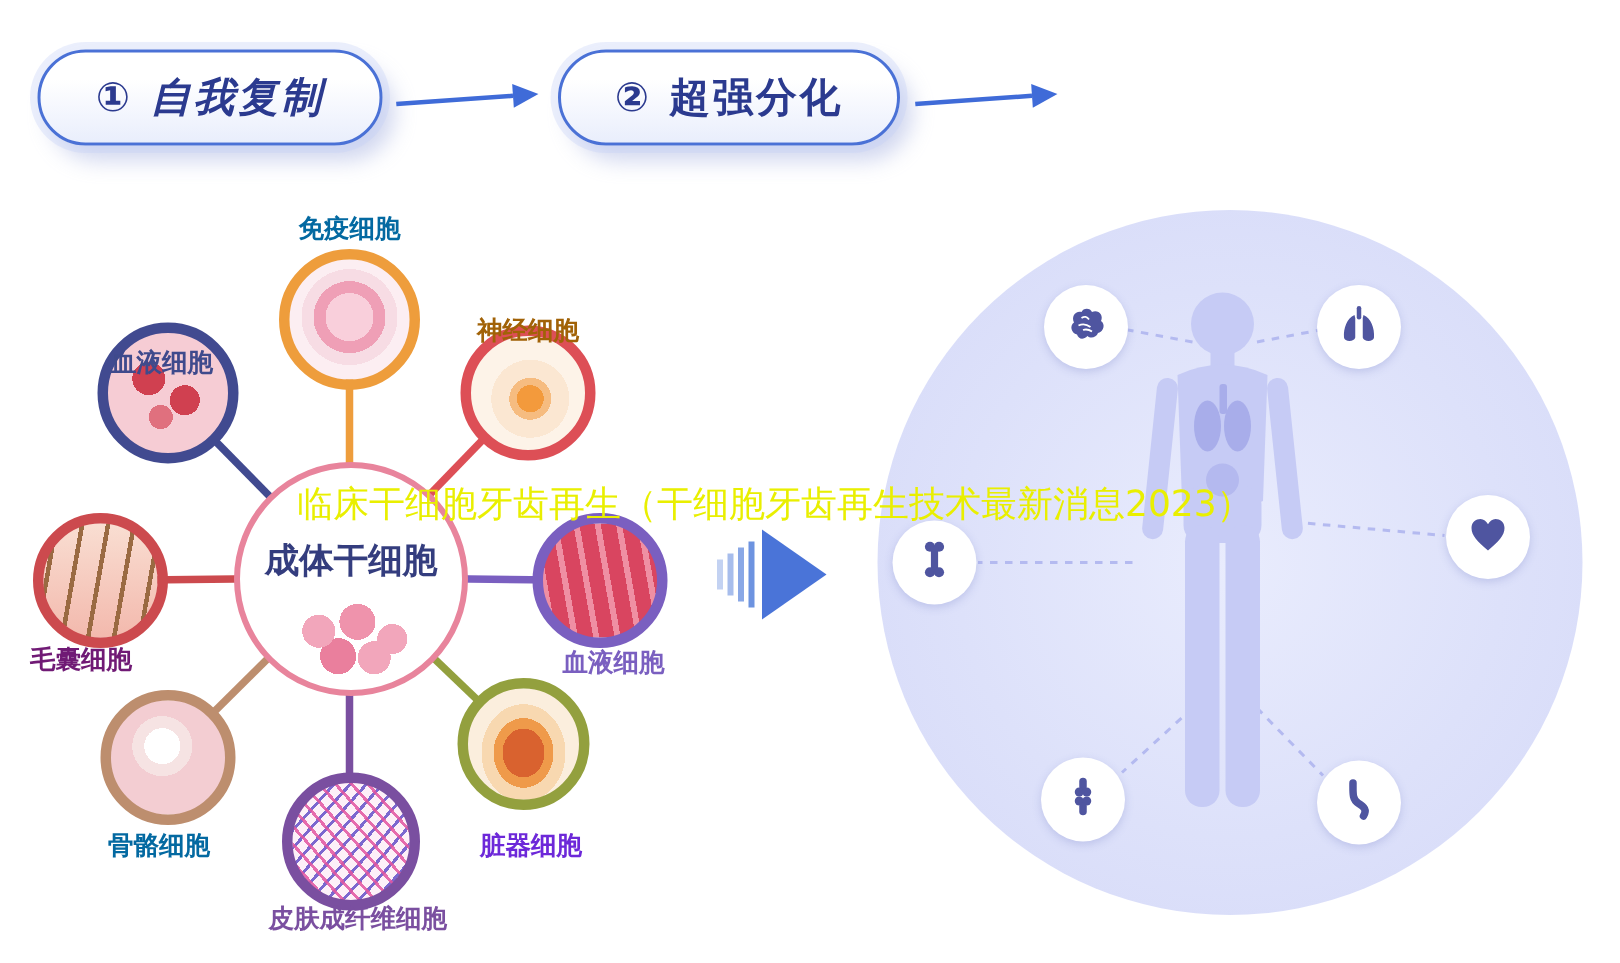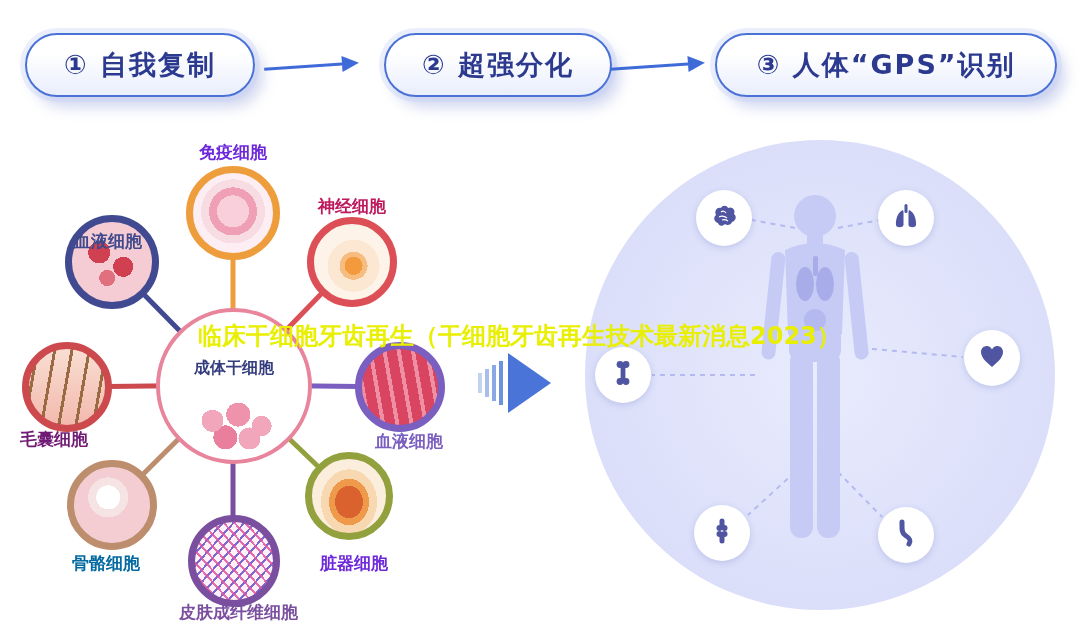--- a/index.html
+++ b/index.html
@@ -9,31 +9,31 @@
   }
   
   .pill{
     position:absolute;top:33px;height:64px;box-sizing:border-box;
     border:2px solid #4a71d6;border-radius:34px;
     display:flex;align-items:center;justify-content:center;
     font-size:27px;font-weight:bold;color:#2b3a8f;letter-spacing:2px;
     background:linear-gradient(180deg,#ffffff 30%,#e9eefc 100%);
     box-shadow:0 0 0 5px rgba(198,210,246,0.35), 8px 10px 14px rgba(150,165,220,0.45);
   }
-  #pill-1{left:25px;width:230px;}
-  #pill-2{left:384px;width:228px;}
+  #pill-1{left:25px;width:230px;font-style:italic;}
+  #pill-2{left:372px;width:228px;}
   #pill-3{left:715px;width:342px;}
   .step-arrow{position:absolute;top:48px;width:100px;height:34px;transform:rotate(-4deg);}
   #step-arrow-1{left:262px;}
   #step-arrow-2{left:608px;}
 
   
   #overlay-title{
     position:absolute;left:198px;top:320px;z-index:30;
-    font-size:24px;font-weight:bold;color:#e9ef00;white-space:nowrap;
+    font-size:24px;font-weight:normal;color:#e9ef00;white-space:nowrap;
   }
 
   
   #stem-lines{position:absolute;left:0;top:0;width:1080px;height:642px;pointer-events:none;z-index:1;}
   .cell-circle{position:absolute;border-radius:50%;box-sizing:border-box;z-index:2;}
   #cell-immune{left:186px;top:166px;width:94px;height:94px;border:7px solid #ee9d3c;
     background:radial-gradient(circle at 50% 48%, #f9cfdb 0 16px, #ef9fb6 16px 24px, #f7dce4 24px 32px, #fceef2 32px);}
   #cell-nerve{left:307px;top:217px;width:90px;height:90px;border:7px solid #dd4f56;
     background:radial-gradient(circle at 52% 55%, #f39a3c 0 9px, #f6bc80 9px 14px, #fbe7d2 14px 26px, #fdf3e8 26px);}
   #cell-blood{left:65px;top:215px;width:94px;height:94px;border:7px solid #414a90;
@@ -50,33 +50,33 @@
   #cell-organ{left:305px;top:452px;width:88px;height:88px;border:7px solid #93a03e;
     background:radial-gradient(ellipse at 50% 58%, #d9622f 0 14px, #ef9a4a 14px 20px, #f8d8b0 20px 28px, #fbeedd 28px);}
   #cell-skin{left:188px;top:515px;width:92px;height:92px;border:7px solid #7a4fa0;
     background:repeating-linear-gradient(48deg, rgba(226,85,160,0.85) 0 2px, rgba(0,0,0,0) 2px 8px),
                repeating-linear-gradient(-48deg, rgba(101,80,200,0.85) 0 2px, rgba(0,0,0,0) 2px 8px), #fdf0f8;}
   #center-circle{
     position:absolute;left:156px;top:308px;width:156px;height:156px;border-radius:50%;
     border:4px solid #e8849c;background:#ffffff;box-sizing:border-box;z-index:3;
   }
   #center-label{position:absolute;top:46px;width:100%;text-align:center;
-    font-size:16px;font-weight:bold;color:#343d7e;}
+    font-size:23px;font-weight:bold;color:#343d7e;}
   #center-cells{
     position:absolute;left:50%;top:88px;transform:translateX(-50%);width:86px;height:52px;
     background:radial-gradient(circle at 25% 40%, #f2a6bb 0 11px, rgba(0,0,0,0) 11px),
                radial-gradient(circle at 55% 28%, #ef93ac 0 12px, rgba(0,0,0,0) 12px),
                radial-gradient(circle at 82% 50%, #f2a6bb 0 10px, rgba(0,0,0,0) 10px),
                radial-gradient(circle at 40% 72%, #ea7f9d 0 12px, rgba(0,0,0,0) 12px),
                radial-gradient(circle at 68% 74%, #f2a6bb 0 11px, rgba(0,0,0,0) 11px);
   }
   .cell-label{position:absolute;z-index:4;font-size:17px;font-weight:bold;text-align:center;white-space:nowrap;}
-  #label-immune{left:188px;top:141px;width:90px;color:#6d28d9;}
+  #label-immune{left:188px;top:141px;width:90px;color:#0369a1;}
   #label-blood{left:63px;top:192px;width:90px;color:#3f4a8c;margin-top:38px;}
-  #label-nerve{left:307px;top:195px;width:90px;color:#be185d;}
+  #label-nerve{left:307px;top:209px;width:90px;color:#a16207;}
   #label-hair{left:9px;top:428px;width:90px;color:#701a75;}
   #label-muscle{left:364px;top:430px;width:90px;color:#7a5fc0;}
   #label-bone{left:61px;top:552px;width:90px;color:#0369a1;}
   #label-organ{left:309px;top:552px;width:90px;color:#6d28d9;}
   #label-skin{left:166px;top:601px;width:145px;color:#7a4fa0;}
 
   
   #transition-arrow{position:absolute;left:478px;top:350px;width:76px;height:66px;z-index:2;}
 
   
@@ -114,23 +114,20 @@
     </svg>
   </div>
   <div class="pill" id="pill-2">
     <span>② 超强分化</span>
   </div>
   <div class="step-arrow" id="step-arrow-2">
     <svg width="100" height="34" viewBox="0 0 100 34">
       <line x1="2" y1="18" x2="80" y2="18" stroke="#3f6bd8" stroke-width="3"></line>
       <polygon points="80,10 97,18 80,26" fill="#3f6bd8"></polygon>
     </svg>
-  </div>
-  <div class="pill" id="pill-3">
-    <span>③ 人体“GPS”识别</span>
   </div>
 
   <svg id="stem-lines">
     <line x1="233" y1="385" x2="233" y2="213" stroke="#ee9d3c" stroke-width="5"></line>
     <line x1="233" y1="385" x2="352" y2="262" stroke="#dd4f56" stroke-width="5"></line>
     <line x1="233" y1="385" x2="112" y2="262" stroke="#414a90" stroke-width="5"></line>
     <line x1="233" y1="385" x2="67" y2="387" stroke="#cc4a4e" stroke-width="5"></line>
     <line x1="233" y1="385" x2="400" y2="387" stroke="#7a5fc0" stroke-width="5"></line>
     <line x1="233" y1="385" x2="112" y2="505" stroke="#bd8e6e" stroke-width="5"></line>
     <line x1="233" y1="385" x2="350" y2="497" stroke="#93a03e" stroke-width="5"></line>

